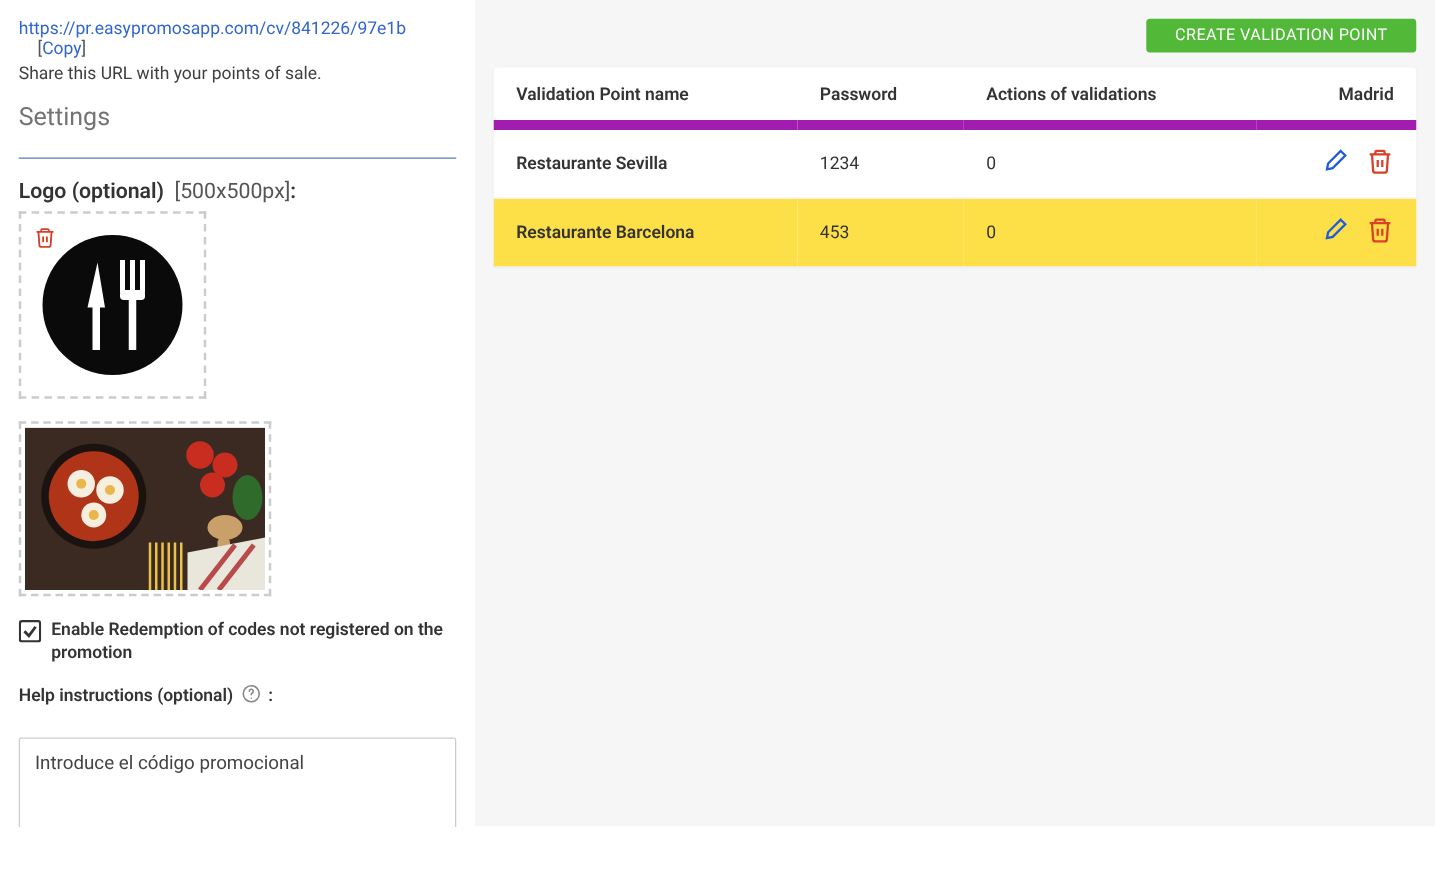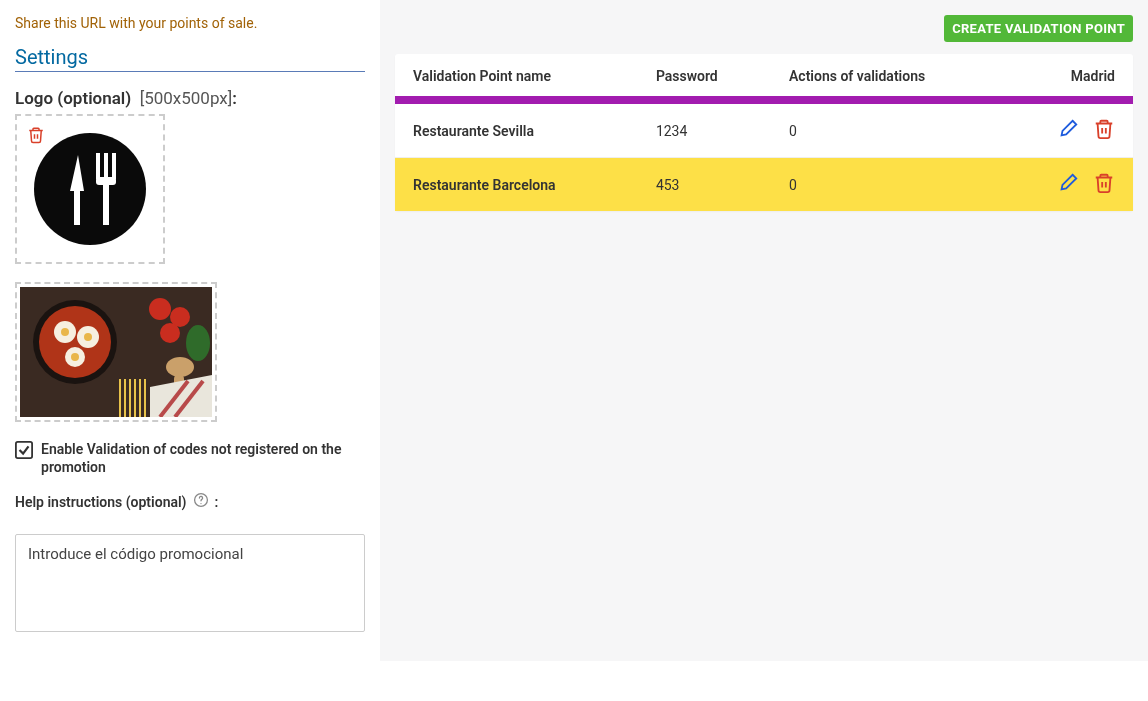--- a/index.html
+++ b/index.html
@@ -8,57 +8,61 @@
   .topbar { height:40px; padding:4px 4px; border-bottom:1px solid #e3e3e3; display:flex; align-items:center; }
   .enabled-btn { display:flex; align-items:center; gap:8px; background:#34c01c; color:#fff; padding:6px 14px; border-radius:3px; font-size:13px; letter-spacing:0.4px; font-weight:500; cursor:pointer; }
   .eye-icon { display:flex; align-items:center; }
   .body { display:flex; height:calc(701px - 40px); }
   .sidebar { width:380px; padding:15px 15px 15px 15px; overflow-y:auto; }
   .main { flex:1; background:#f6f6f7; padding:15px 15px; }
   .url-line { margin-bottom:4px; font-size:14px; }
   .url-link { color:#3366cc; text-decoration:none; }
   .copy-wrap { margin-left:15px; color:#555; }
   .copy-link { color:#3366cc; cursor:pointer; }
-  .share-text { font-size:14px; color:#a16207; margin-bottom:14px; }
-  .settings-title { color:#0369a1; font-size:20px; font-weight:400; border-bottom:1px solid #5a7bb7; padding-bottom:2px; margin-bottom:16px; }
+  .share-text { font-size:14px; color:#404040; margin-bottom:14px; }
+  .settings-title { color:#737373; font-size:20px; font-weight:400; border-bottom:1px solid #5a7bb7; padding-bottom:21px; margin-bottom:16px; }
   .field-label { font-weight:600; font-size:17px; margin-bottom:6px; display:block; }
   .field-label .dim { font-weight:400; color:#555; }
   .thumb-wrap { border:2px dashed #ccc; padding:3px; display:inline-block; position:relative; margin-bottom:18px; background:#fff; }
   .thumb-logo { width:140px; height:140px; background:#fff; display:flex; align-items:center; justify-content:center; }
   .thumb-bg { width:192px; height:130px; overflow:hidden; position:relative; }
   .trash-badge { position:absolute; top:6px; left:6px; background:#fff; border-radius:3px; padding:4px; cursor:pointer; display:flex; }
   .bg-image-svg { width:100%; height:100%; display:block; }
   .checkbox-row { display:flex; align-items:flex-start; gap:8px; margin-bottom:16px; font-size:14px; }
   .checkbox-row svg { flex-shrink:0; margin-top:1px; }
   .checkbox-label { font-weight:600; line-height:1.3; }
   .help-label-row { display:flex; align-items:center; gap:6px; font-size:14px; margin-bottom:23px; }
   .help-label-row .lbl { font-weight:600; }
   .textarea { width:350px; height:98px; border:1px solid #ccc; border-radius:2px; padding:10px 12px; font-family:inherit; font-size:15px; resize:none; color:#444; }
   .create-row { display:flex; justify-content:flex-end; margin-bottom:12px; }
-  .create-btn { background:#52b838; color:#fff; border-radius:3px; padding:6px 8px; font-size:13px; letter-spacing:0.3px; cursor:pointer; font-weight:700; }
+  .create-btn { background:#52b838; color:#fff; border-radius:3px; padding:6px 23px; font-size:13px; letter-spacing:0.3px; cursor:pointer; font-weight:400; }
   .table-card { background:#fff; border-radius:3px; box-shadow:0 1px 2px rgba(0,0,0,0.04); padding:0; }
   .vp-table { width:100%; border-collapse:collapse; }
   .vp-table th { text-align:left; font-weight:600; font-size:14px; padding:14px 18px 12px; border-bottom:8px solid #a21caf; white-space:nowrap; }
   .vp-table th.actions-h { text-align:right; }
   .vp-table td { padding:14px 18px; font-size:14px; border-top:1px solid #eee; }
   .vp-table tbody tr:nth-child(2){ background:#fde047; }
   .vp-name { font-weight:600; }
   .row-actions { display:flex; gap:14px; justify-content:flex-end; }
   .icon-btn { cursor:pointer; display:flex; }
 </style>
 </head>
 <body>
 
 <div class="page">
 
 
   <div class="body">
 
     <div class="sidebar">
 
+      <div class="url-line">
+        <a href="#" class="url-link">https://pr.easypromosapp.com/cv/841226/97e1b</a>
+        <span class="copy-wrap">[<span class="copy-link">Copy</span>]</span>
+      </div>
       <div class="share-text">Share this URL with your points of sale.</div>
 
       <div class="settings-title">Settings</div>
 
       
       <div class="field-label">
         <span>Logo (optional)</span>
         <span class="dim">&nbsp;</span><span class="dim">[500x500px]</span><span>:</span>
       </div>
       <div class="thumb-wrap">
@@ -130,21 +134,21 @@
           </svg>
         </div>
       </div>
 
       
       <div class="checkbox-row">
         <svg width="18" height="18" viewBox="0 0 20 20">
           <rect x="1" y="1" width="18" height="18" rx="2" fill="#fff" stroke="#333" stroke-width="2"></rect>
           <path d="M5 10 L9 14 L15 6" fill="none" stroke="#333" stroke-width="2.5"></path>
         </svg>
-        <span class="checkbox-label">Enable Validation of codes not registered on the promotion</span>
+        <span class="checkbox-label">Enable Redemption of codes not registered on the promotion</span>
       </div>
 
       
       <div class="help-label-row">
         <span class="lbl">Help instructions (optional)</span>
         <span>
           <svg width="16" height="16" viewBox="0 0 20 20" fill="none" stroke="#888" stroke-width="1.6">
             <circle cx="10" cy="10" r="8"></circle>
             <path d="M8 7.5a2 2 0 113 1.7c-.8.5-1 1-1 1.8" stroke-linecap="round"></path>
             <circle cx="10" cy="14.5" r="0.8" fill="#888" stroke="none"></circle>

